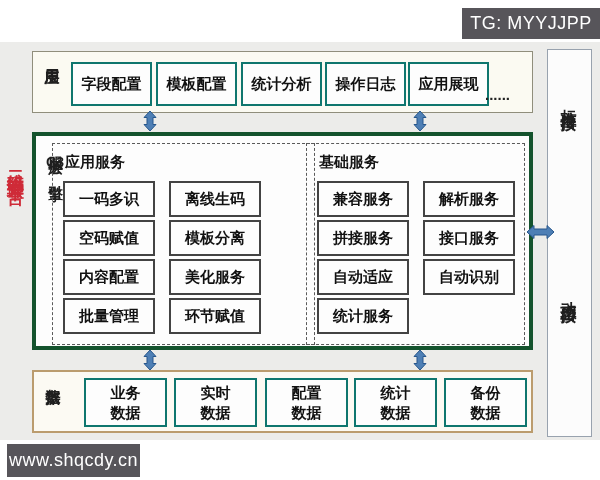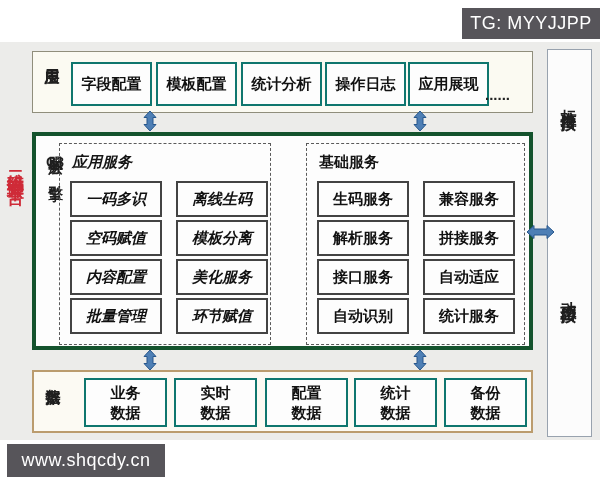--- a/index.html
+++ b/index.html
@@ -21,21 +21,21 @@
   
   .badge {
     position: absolute;
     background: #57555a;
     color: #fff;
     display: flex; align-items: center; justify-content: center;
     font-size: 18px;
     letter-spacing: 0.5px;
   }
   .tg-badge   { left: 462px; top: 8px;  width: 138px; height: 31px; }
-  .site-badge { left: 7px;  top: 444px; width: 158px; height: 33px; }
+  .site-badge { left: 7px;  top: 444px; width: 133px; height: 33px; }
   
   .vtext {
     writing-mode: vertical-rl;
     text-orientation: upright;
     font-weight: bold;
     color: #1f1f1f;
   }
   .platform-title {
     position: absolute; left: 4px; top: 157px; height: 150px;
     font-size: 17px; letter-spacing: 3px;
@@ -83,21 +83,21 @@
   .dots {
     position: absolute; left: 452px; top: 34px;
     font-size: 15px; font-weight: bold; color: #222; letter-spacing: 0px;
   }
   
   .group {
     position: absolute; top: 7px; height: 202px;
     border: 1px dashed #5a5a5a;
     background: transparent;
   }
-  .group-app  { left: 23px;  width: 212px; font-style: italic; }
+  .group-app  { left: 16px;  width: 263px; }
   .group-base { left: 270px; width: 219px; }
   .group-title {
     position: absolute; left: 12px; top: 9px;
     font-size: 15px; font-weight: bold; color: #151515;
   }
   .group-grid {
     position: absolute; left: 10px; top: 37px;
     display: grid;
     grid-template-columns: 92px 92px;
     column-gap: 14px; row-gap: 3px;
@@ -162,21 +162,20 @@
         <div class="gnode">内容配置</div>
         <div class="gnode">美化服务</div>
         <div class="gnode">批量管理</div>
         <div class="gnode">环节赋值</div>
       </div>
     </div>
 
     <div class="group group-base">
       <div class="group-title">基础服务</div>
       <div class="group-grid">
-        <div class="gnode">生码服务</div>
         <div class="gnode">兼容服务</div>
         <div class="gnode">解析服务</div>
         <div class="gnode">拼接服务</div>
         <div class="gnode">接口服务</div>
         <div class="gnode">自动适应</div>
         <div class="gnode">自动识别</div>
         <div class="gnode">统计服务</div>
       </div>
     </div>
   </div>

